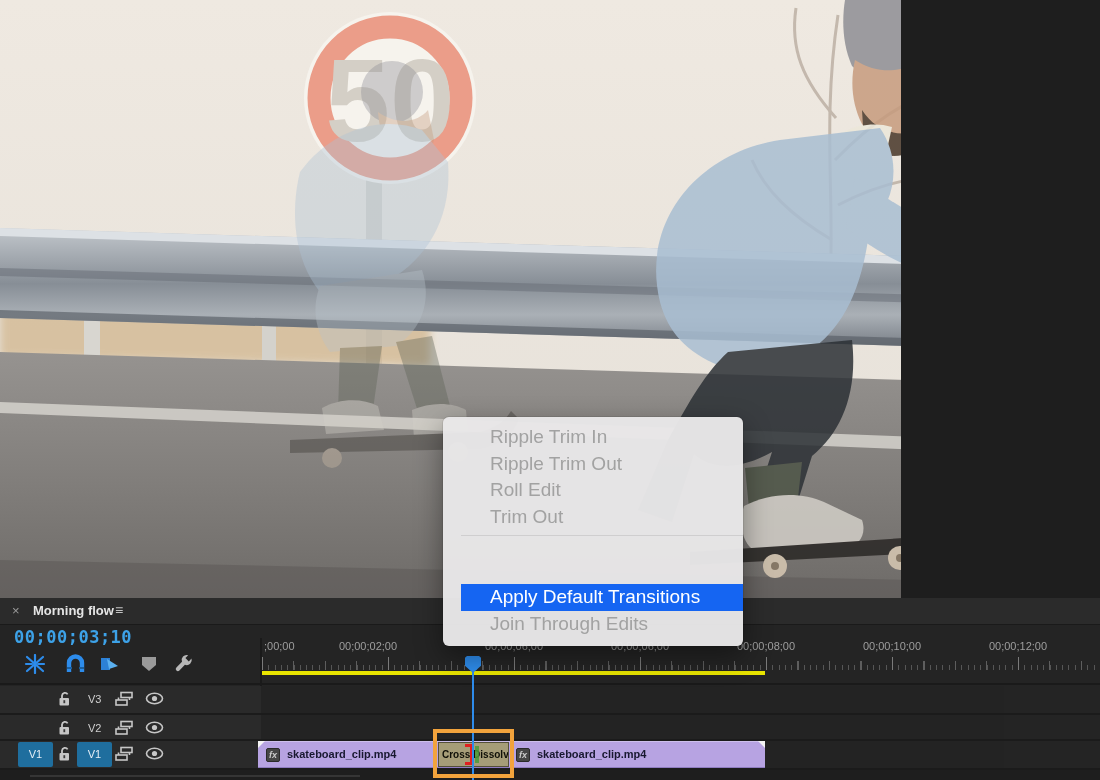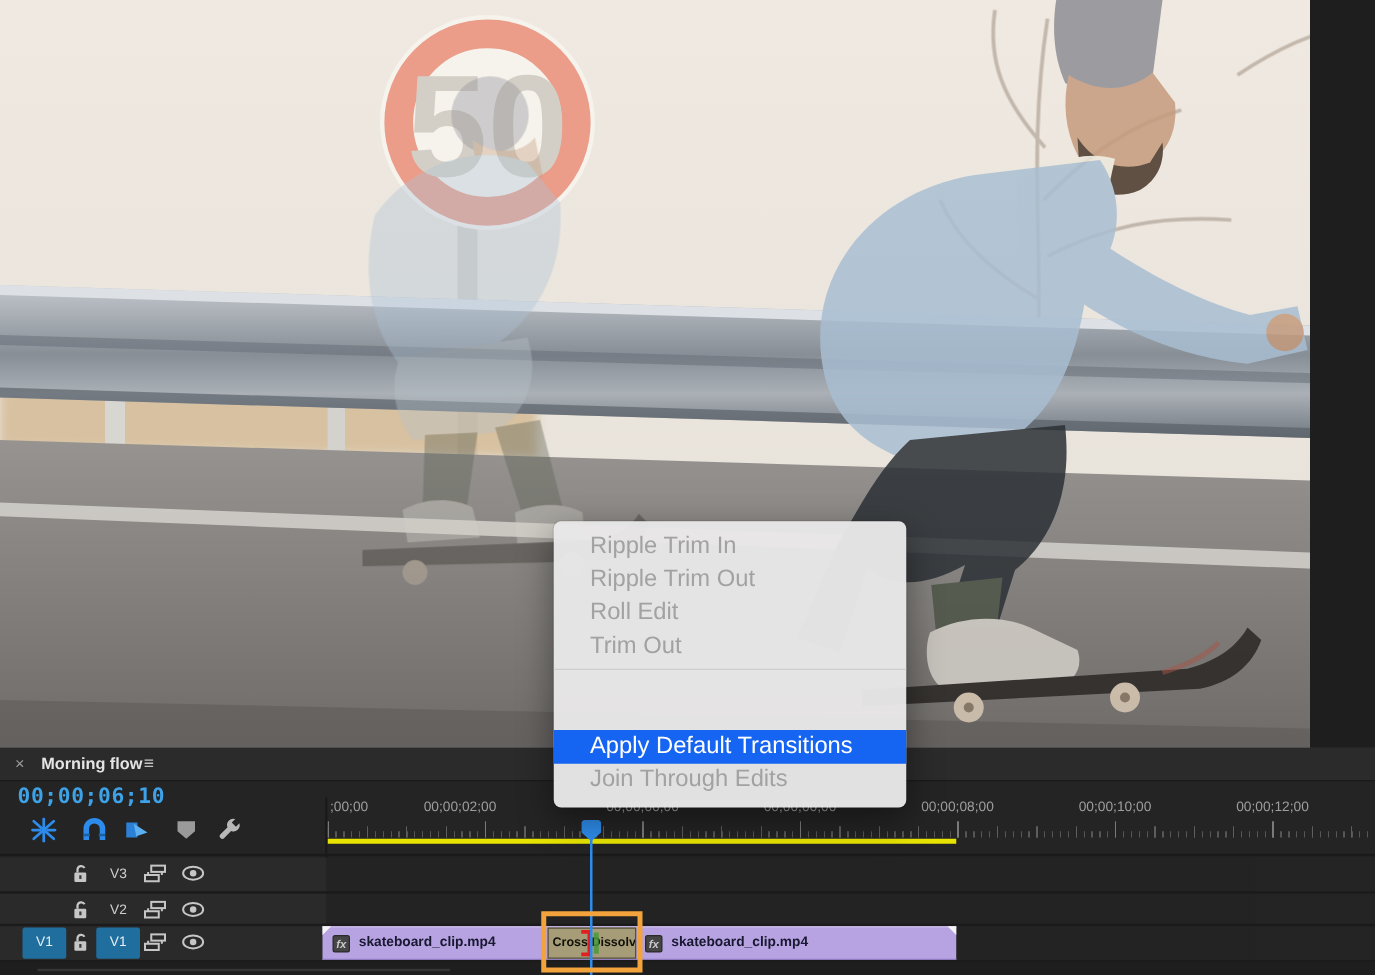--- a/index.html
+++ b/index.html
@@ -1,19 +1,19 @@
 <!DOCTYPE html>
 <html><head>
 <meta charset="utf-8">
 <style>
   html,body{margin:0;padding:0;background:#111;}
   #stage{position:relative;width:1100px;height:780px;overflow:hidden;background:#1e1e1e;
          font-family:"Liberation Sans", sans-serif; -webkit-font-smoothing:antialiased;}
   
-  #preview{position:absolute;left:0;top:0;width:1048px;height:598px;overflow:hidden;}
+  #preview{position:absolute;left:0;top:0;width:901px;height:598px;overflow:hidden;}
   #preview svg{display:block;}
   
   #timeline{position:absolute;left:0;top:598px;width:1100px;height:182px;background:#242424;}
   .tabrow{position:absolute;left:0;top:0;width:1100px;height:26px;background:#2b2b2b;border-bottom:1px solid #1a1a1a;}
   .tab-close{position:absolute;left:12px;top:5px;color:#9a9a9a;font-size:13px;cursor:default;}
   .tab-title{position:absolute;left:33px;top:5px;color:#e5e5e5;font-size:13px;font-weight:bold;}
   .tab-menu{position:absolute;left:115px;top:4px;color:#c2c2c2;font-size:14px;letter-spacing:-1px;}
   .timecode{position:absolute;left:14px;top:29px;font-family:"DejaVu Sans Mono", monospace;
             font-size:17px;font-weight:bold;color:#3da2e8;letter-spacing:.5px;}
   .tbar-icon{position:absolute;top:55px;width:26px;height:22px;display:flex;align-items:center;justify-content:center;}
@@ -59,21 +59,21 @@
   
   .ph-line{position:absolute;left:472px;top:60px;width:2px;height:122px;background:#2e8ceb;z-index:30;}
   .ph-head{position:absolute;left:465px;top:58px;width:16px;height:17px;background:#2e8ceb;z-index:31;
            clip-path:polygon(0 10%,12% 0,88% 0,100% 10%,100% 58%,50% 100%,0 58%);}
   
   .callout{position:absolute;left:433px;top:131px;width:81px;height:49px;border:4px solid #f2a33c;
            box-sizing:border-box;z-index:40;}
   
   #ctxmenu{position:absolute;left:443px;top:417px;width:282px;background:rgba(232,231,232,.97);
            border-radius:6px;box-shadow:0 10px 28px rgba(0,0,0,.4),0 0 0 1px rgba(0,0,0,.08);
-           padding:7px 0 9px 0;z-index:60;}
+           padding:7px 0 9px 18px;z-index:60;}
   .mi{height:26.5px;line-height:26.5px;padding-left:29px;font-size:19px;color:#a2a2a2;white-space:nowrap;}
   .mi.hl{background:#1565f2;color:#fff;font-weight:500;margin-top:48px;}
   .msep{border-top:1px solid #cfcecf;margin:5px 0 6px 0;height:0;}
 </style>
 </head>
 <body>
 
 <div id="stage">
 
   <div id="preview">
@@ -176,21 +176,21 @@
   </div>
 
   <div id="timeline">
 
     <div class="tabrow">
       <span class="tab-close">×</span>
       <span class="tab-title">Morning flow</span>
       <span class="tab-menu">≡</span>
     </div>
 
-    <div class="timecode">00;00;06;10</div>
+    <div class="timecode">00;00;03;10</div>
 
     <div class="tbar-icon" style="left:22px">
       <svg width="22" height="20" viewBox="0 0 22 20">
           <g stroke="#2d8ceb" stroke-width="2.2" stroke-linecap="round">
         <path d="M3 17 L19 3"></path>
             <path d="M3 3 L19 17"></path>
             <path d="M11 1 V19"></path>
             <path d="M2 10 H8"></path>
             <path d="M14 10 H20"></path>
           </g>

